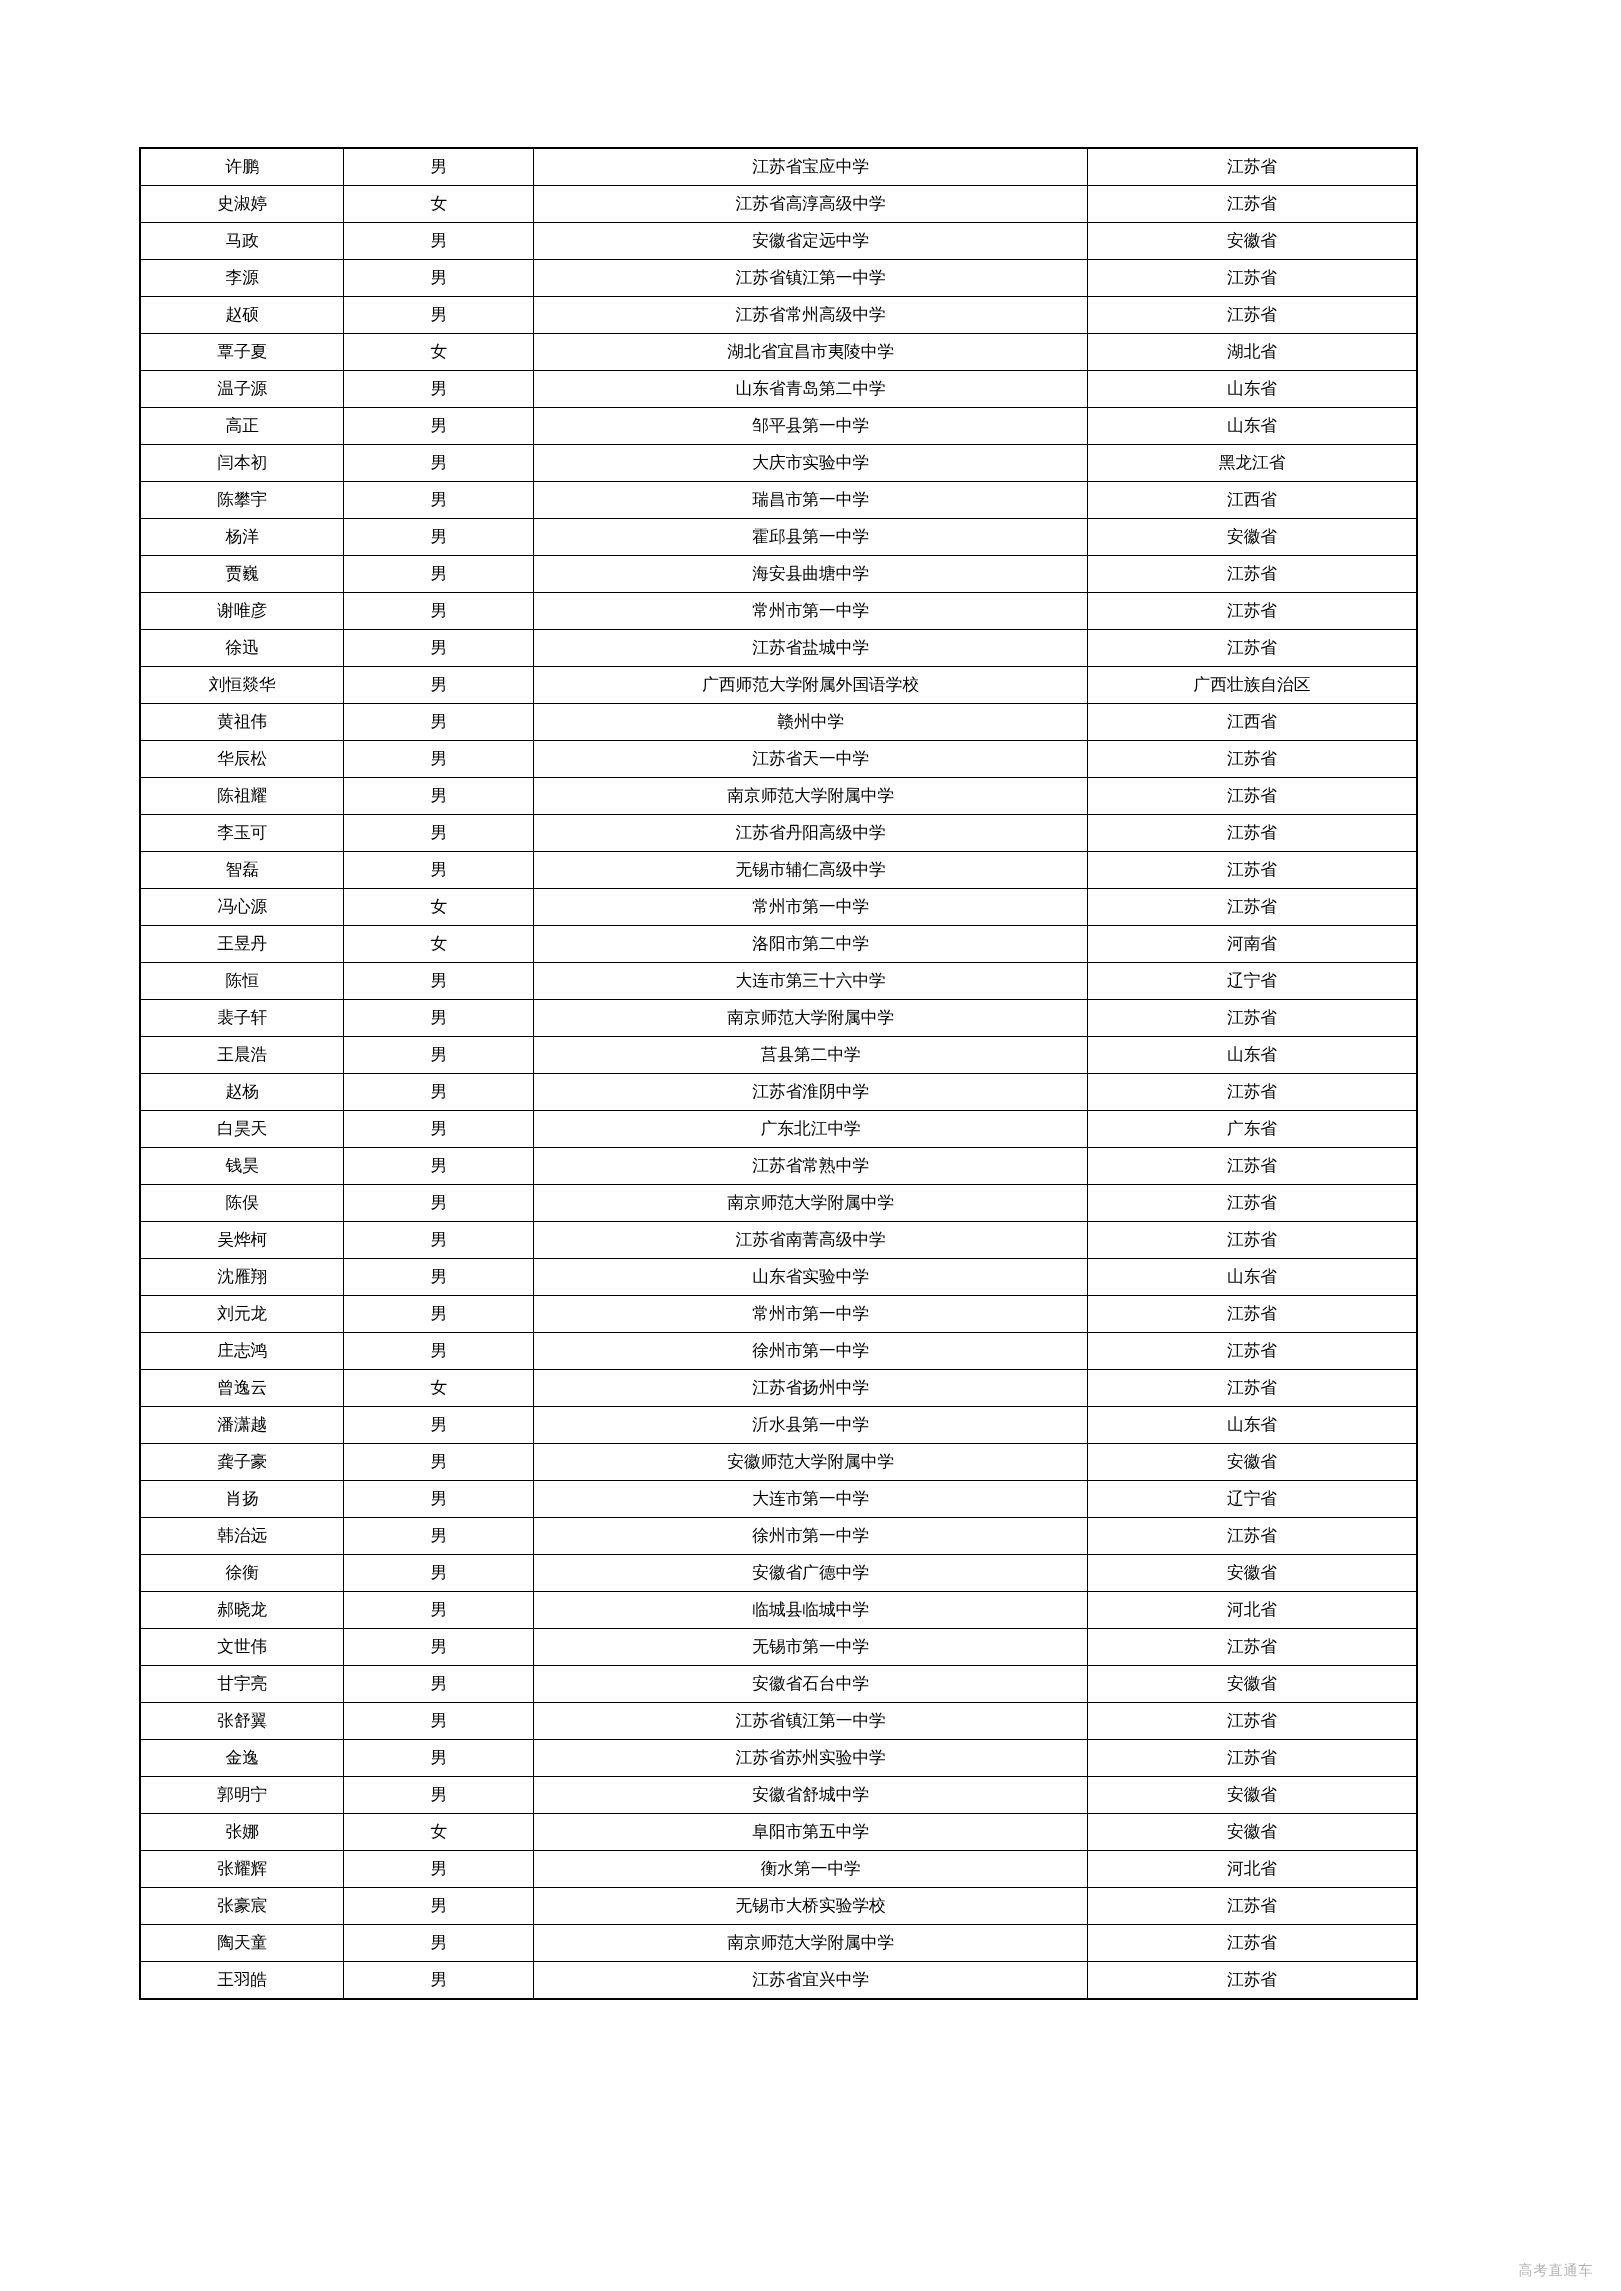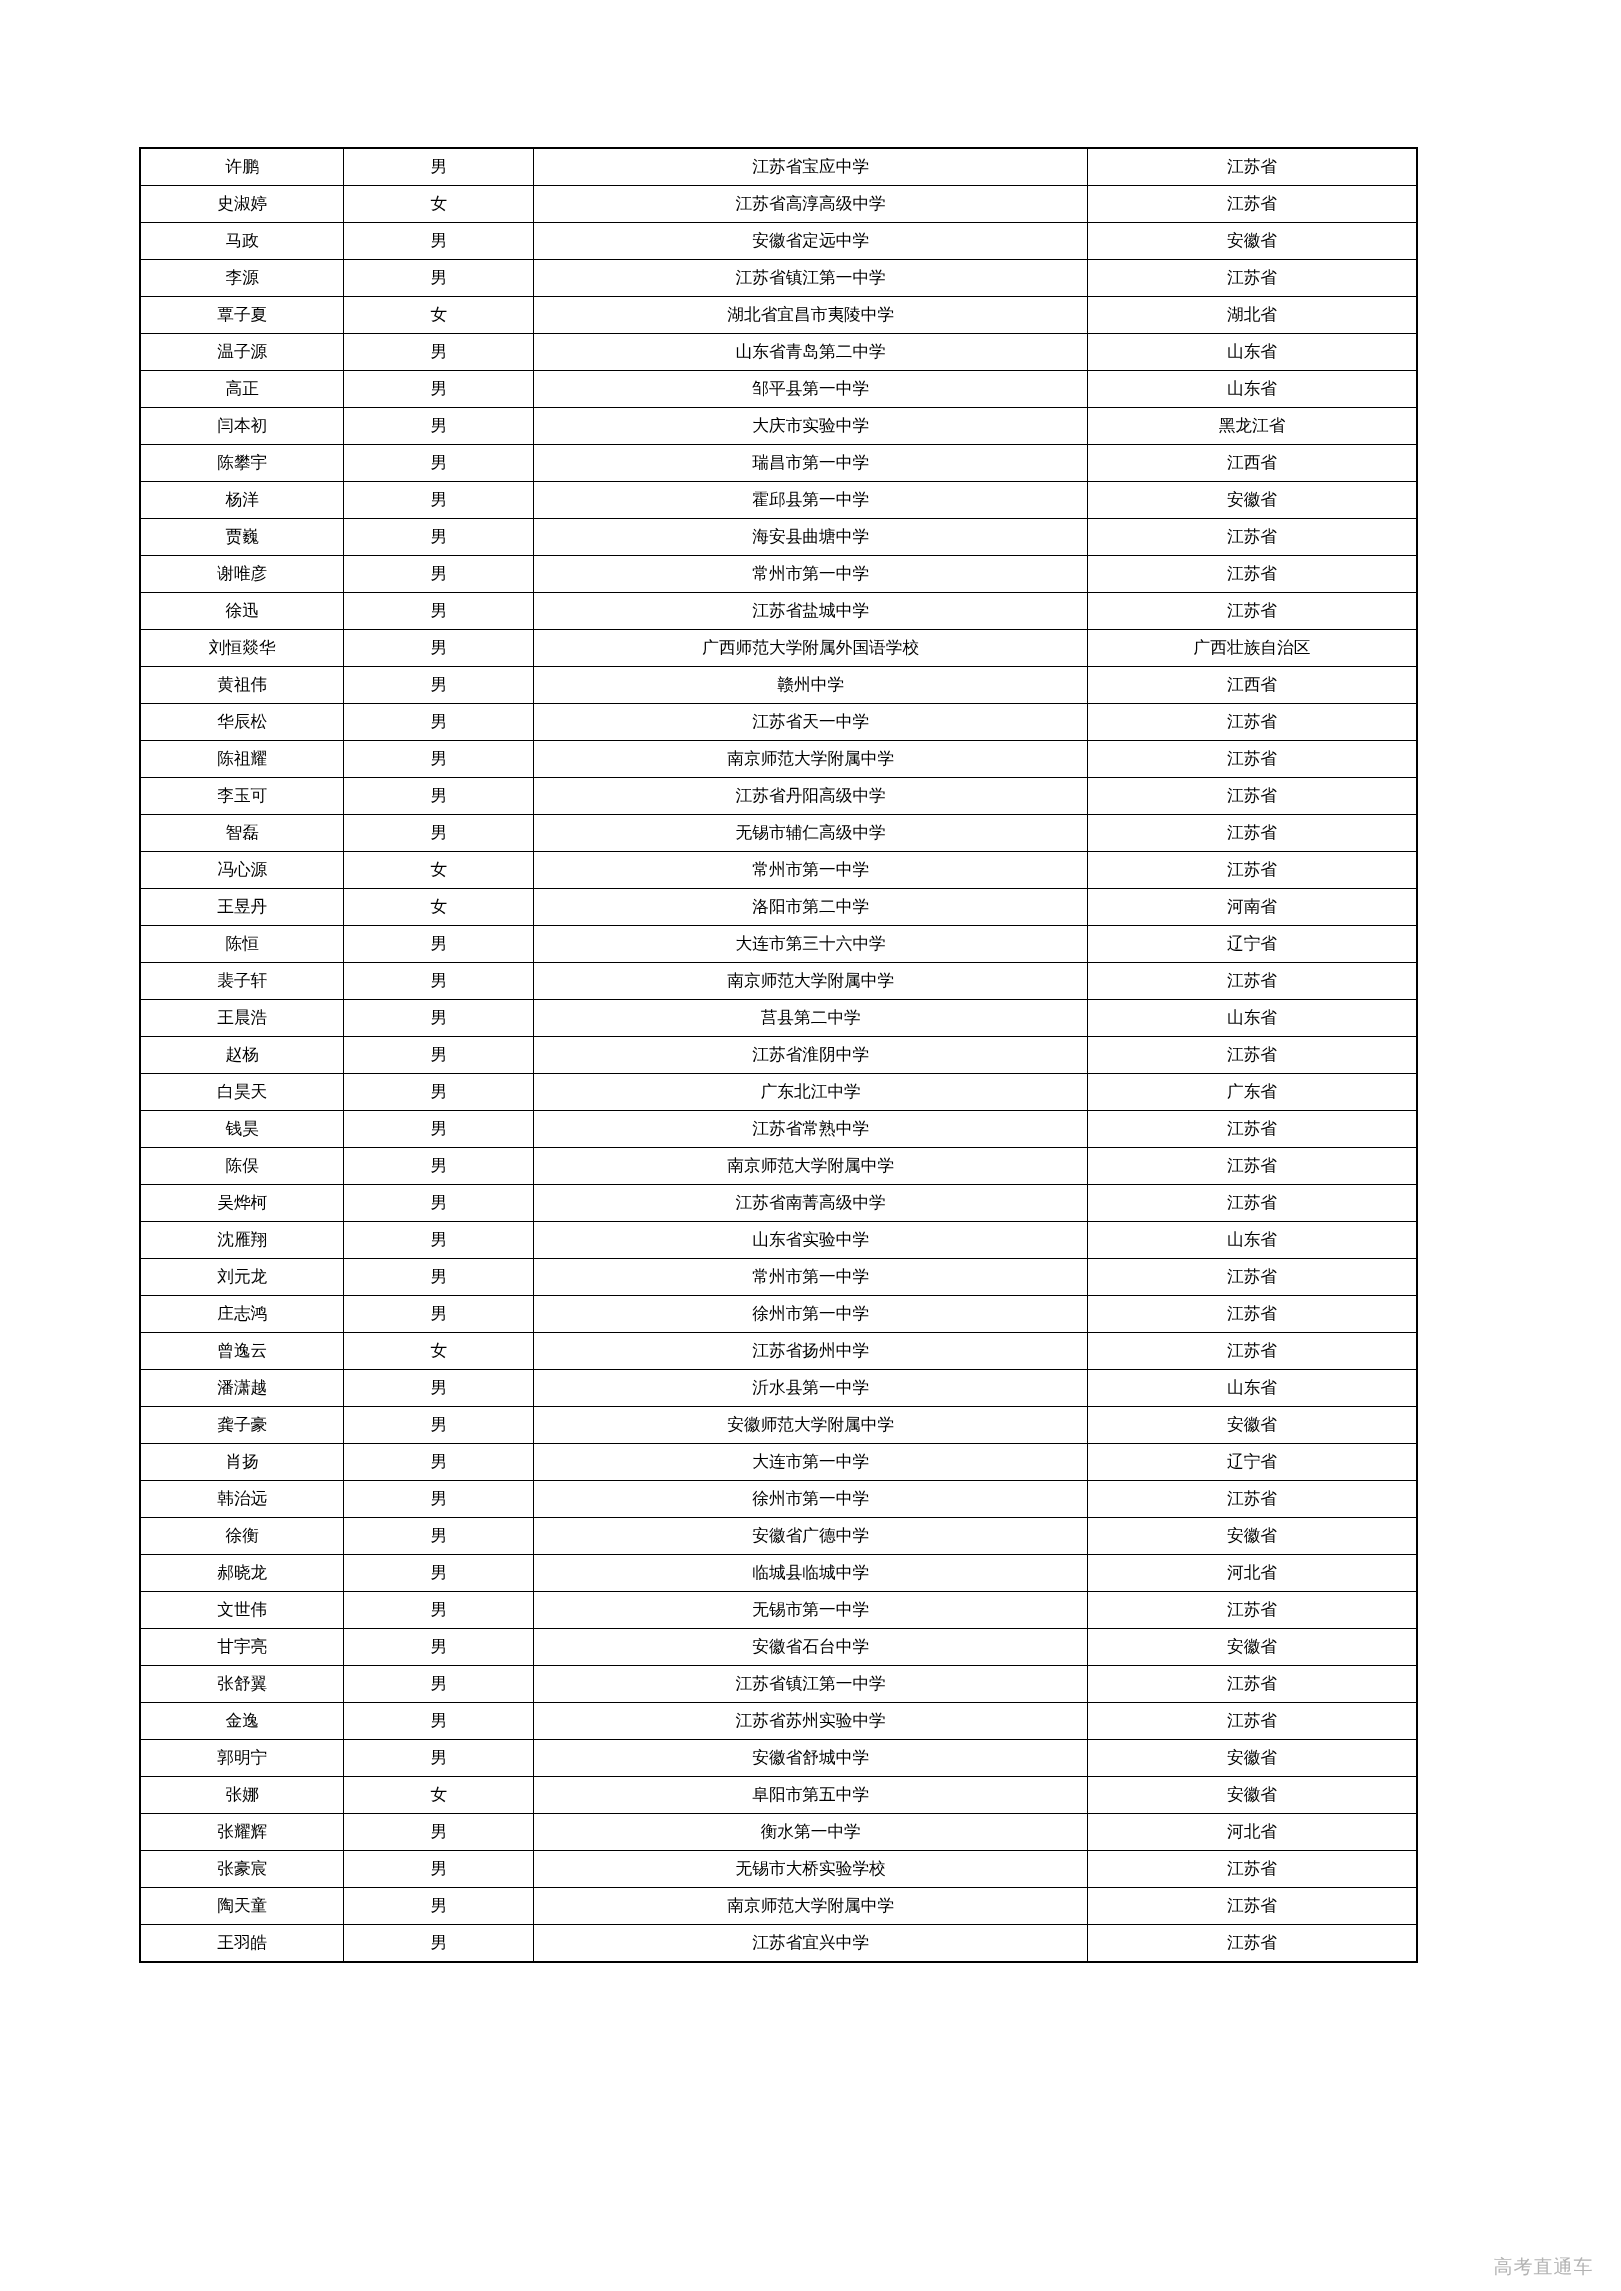--- a/index.html
+++ b/index.html
@@ -42,21 +42,21 @@
     overflow: hidden;
   }
   td.col-name     { width: 15.7%; }
   td.col-gender   { width: 14.6%; }
   td.col-school   { width: 43.9%; }
   td.col-province { width: 25.8%; }
   .watermark {
     position: absolute;
     right: 27.4px;
     bottom: 11.8px;
-    font-size: 19px;
+    font-size: 14px;
     color: #b3b3b3;
     font-family: "Liberation Sans", "DejaVu Sans", sans-serif;
     letter-spacing: 1px;
   }
 </style>
 </head>
 <body>
 
 <div class="page">
 
@@ -81,20 +81,26 @@
           <td class="col-school">安徽省定远中学</td>
           <td class="col-province">安徽省</td>
         </tr>
         <tr>
           <td class="col-name">李源</td>
           <td class="col-gender">男</td>
           <td class="col-school">江苏省镇江第一中学</td>
           <td class="col-province">江苏省</td>
         </tr>
         <tr>
+          <td class="col-name">赵硕</td>
+          <td class="col-gender">男</td>
+          <td class="col-school">江苏省常州高级中学</td>
+          <td class="col-province">江苏省</td>
+        </tr>
+        <tr>
           <td class="col-name">覃子夏</td>
           <td class="col-gender">女</td>
           <td class="col-school">湖北省宜昌市夷陵中学</td>
           <td class="col-province">湖北省</td>
         </tr>
         <tr>
           <td class="col-name">温子源</td>
           <td class="col-gender">男</td>
           <td class="col-school">山东省青岛第二中学</td>
           <td class="col-province">山东省</td>

